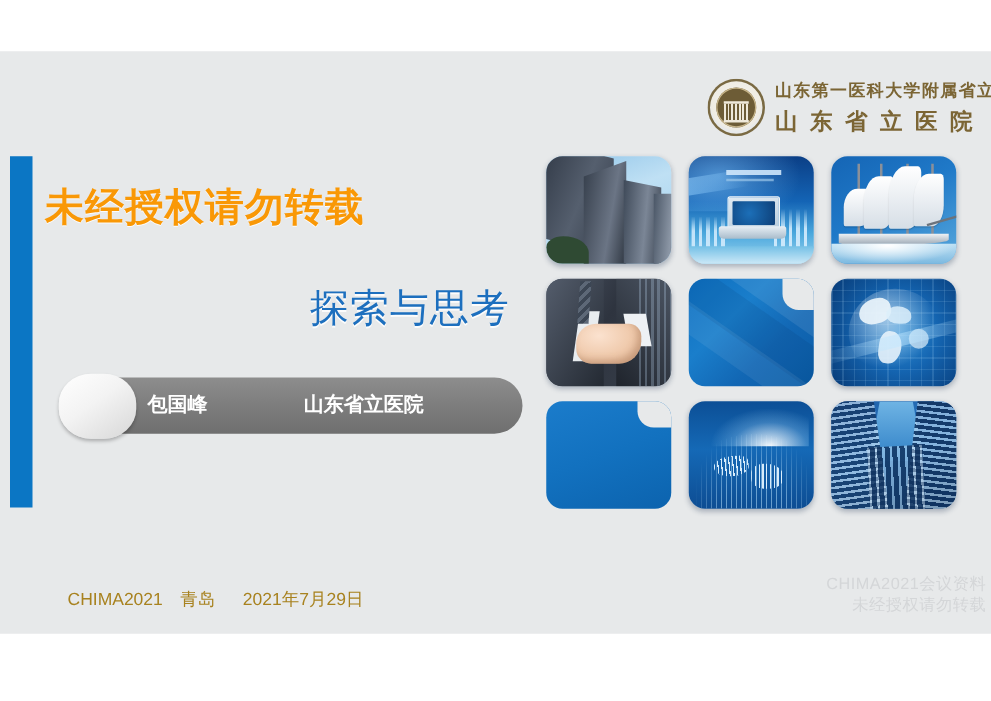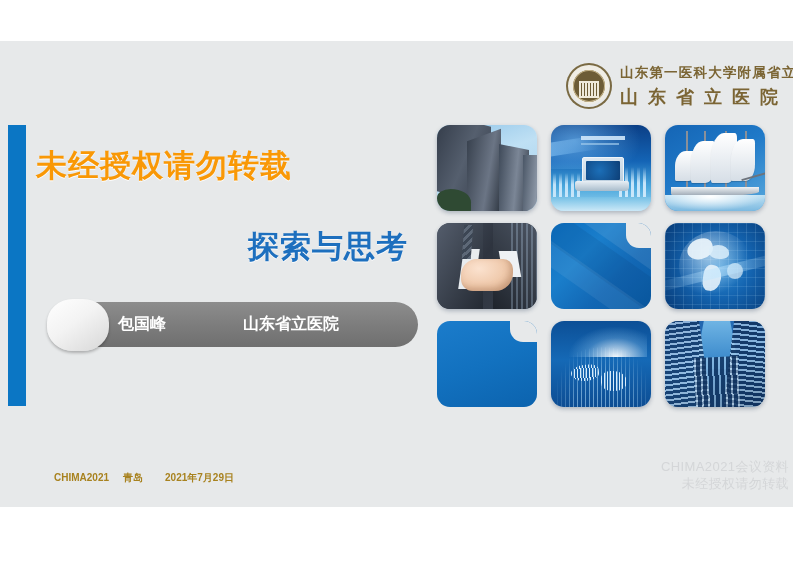--- a/index.html
+++ b/index.html
@@ -22,35 +22,35 @@
   .logo-mark::after{content:"";position:absolute;left:13px;top:18px;right:13px;height:13px;
     background:repeating-linear-gradient(to right,#efe9da 0 1.5px,#6d5c36 1.5px 3px);
     border-top:2px solid #efe9da;border-bottom:2px solid #efe9da;}
   .logo-text{display:flex;flex-direction:column;justify-content:center;gap:3px;}
   .logo-line1{font-family:"DejaVu Serif","Liberation Serif",serif;font-size:13.5px;font-weight:700;color:#7b6534;letter-spacing:1.2px;white-space:nowrap;}
   .logo-line2{font-family:"DejaVu Serif","Liberation Serif",serif;font-size:18px;font-weight:700;color:#7b6534;letter-spacing:10px;white-space:nowrap;}
 
   
   .title-main{position:absolute;left:36px;top:104px;font-size:31px;font-weight:700;color:#f99806;letter-spacing:1px;white-space:nowrap;
      text-shadow:0 1px 0 rgba(255,255,255,.85);}
-  .title-sub{position:absolute;left:248px;top:185px;font-size:31px;font-weight:700;color:#1d6fbe;letter-spacing:1px;white-space:nowrap;
+  .title-sub{position:absolute;left:248px;top:185px;font-size:31px;font-weight:400;color:#1d6fbe;letter-spacing:1px;white-space:nowrap;
      text-shadow:0 1px 0 rgba(255,255,255,.85);}
 
   
   .speaker-bar{position:absolute;left:49px;top:261px;width:369px;height:45px;border-radius:23px;
      background:linear-gradient(to bottom,#8d8d8d 0%,#7d7d7d 50%,#6f6f6f 100%);
      display:flex;align-items:center;}
   .speaker-avatar{position:absolute;left:-2px;top:-3px;width:62px;height:52px;border-radius:26px/24px;
      background:linear-gradient(145deg,#ffffff 0%,#f3f3f3 45%,#d7d7d7 100%);
      box-shadow:0 2px 3px rgba(0,0,0,.25);}
   .speaker-name{position:absolute;left:69px;font-size:16px;font-weight:700;color:#ffffff;white-space:nowrap;}
   .speaker-org{position:absolute;left:194px;font-size:16px;font-weight:700;color:#ffffff;white-space:nowrap;}
 
   
-  .footer-line{position:absolute;left:54px;top:430px;font-size:10px;font-weight:700;color:#a8821f;white-space:nowrap;}
+  .footer-line{position:absolute;left:54px;top:430px;font-size:14px;font-weight:400;color:#a8821f;white-space:nowrap;}
   .footer-line .gap{display:inline-block;width:14px;}
   .footer-line .gap2{display:inline-block;width:22px;}
 
   
   .watermark{position:absolute;right:4px;top:418px;width:140px;text-align:right;color:#d4d6d8;line-height:1.28;}
   .wm1,.wm2{font-size:13px;letter-spacing:.4px;}
   .wm3{font-family:"DejaVu Serif","Liberation Serif",serif;font-size:12.5px;letter-spacing:.3px;}
 
   
   .collage{position:absolute;left:437px;top:84px;width:330px;height:281px;}

